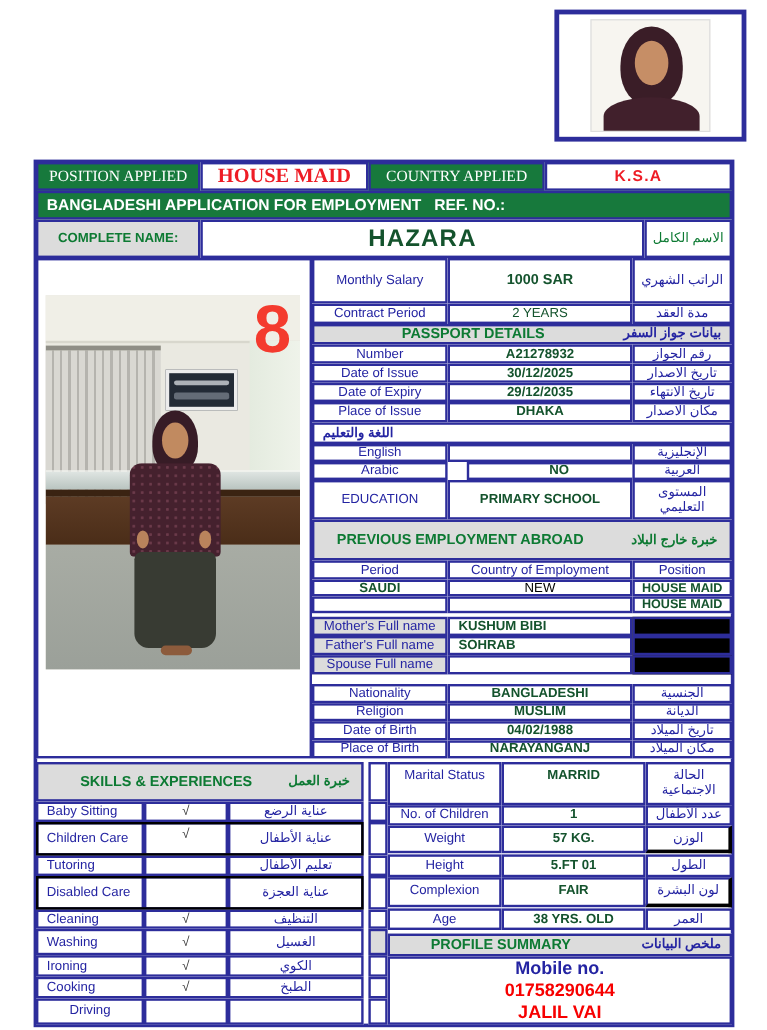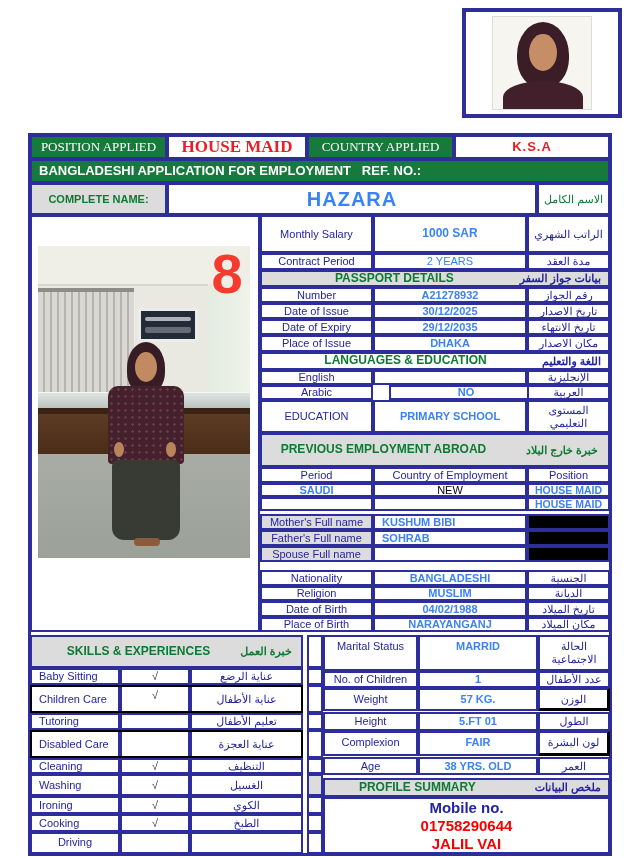--- a/index.html
+++ b/index.html
@@ -4,21 +4,21 @@
 <style>
   html,body{margin:0;padding:0;}
   body{width:639px;height:858px;position:relative;background:#fff;
        font-family:"Liberation Sans",sans-serif;}
   .c{position:absolute;box-sizing:border-box;border:2px solid #2d2d9b;background:#fff;
      display:flex;align-items:center;justify-content:center;font-size:11px;color:#2424a2;
      line-height:1.15;text-align:center;overflow:hidden;}
   .g{background:#17793c;color:#fff;}
   .gray{background:#dcdcdc;}
   .grn{color:#0d7a33;font-weight:bold;}
-  .val{color:#3b82f6;font-weight:bold;}
+  .val{color:#14532d;font-weight:bold;}
   .red{color:#ee1c25;}
   .serif{font-family:"Liberation Serif",serif;}
   .left{justify-content:flex-start;text-align:left;padding-left:7px;}
   .pre{white-space:pre;}
   .sb{justify-content:space-between;padding:0 7px;}
   .blk{background:#000;}
   .ar{direction:rtl;}
   .ob{position:absolute;border:2px solid #000;background:transparent;box-sizing:border-box;pointer-events:none;}
   .abs{position:absolute;box-sizing:border-box;}
 </style>
@@ -90,21 +90,20 @@
 <div class="c val" style="left:373px;top:303px;width:154px;height:16px;">30/12/2025</div>
 <div class="c ar" style="left:527px;top:303px;width:83px;height:16px;">تاريخ الاصدار</div>
 <div class="c" style="left:260px;top:319px;width:113px;height:16px;">Date of Expiry</div>
 <div class="c val" style="left:373px;top:319px;width:154px;height:16px;">29/12/2035</div>
 <div class="c ar" style="left:527px;top:319px;width:83px;height:16px;">تاريخ الانتهاء</div>
 <div class="c" style="left:260px;top:335px;width:113px;height:17px;">Place of Issue</div>
 <div class="c val" style="left:373px;top:335px;width:154px;height:17px;">DHAKA</div>
 <div class="c ar" style="left:527px;top:335px;width:83px;height:17px;">مكان الاصدار</div>
 
 <div class="c sb" style="left:260px;top:352px;width:350px;height:18px;">
-  <span class="grn" style="flex:1;font-size:12px;">LANGUAGES &amp; EDUCATION</span>
   <span class="ar" style="font-weight:bold;">اللغة والتعليم</span>
 </div>
 <div class="c" style="left:260px;top:370px;width:113px;height:15px;">English</div>
 <div class="c val" style="left:373px;top:370px;width:154px;height:15px;"></div>
 <div class="c ar" style="left:527px;top:370px;width:83px;height:15px;">الإنجليزية</div>
 <div class="c" style="left:260px;top:385px;width:113px;height:15px;">Arabic</div>
 <div class="c val" style="left:389px;top:385px;width:154px;height:15px;">NO</div>
 <div class="c ar" style="left:527px;top:385px;width:83px;height:15px;">العربية</div>
 <div class="c" style="left:260px;top:400px;width:113px;height:33px;">EDUCATION</div>
 <div class="c val" style="left:373px;top:400px;width:154px;height:33px;">PRIMARY SCHOOL</div>

